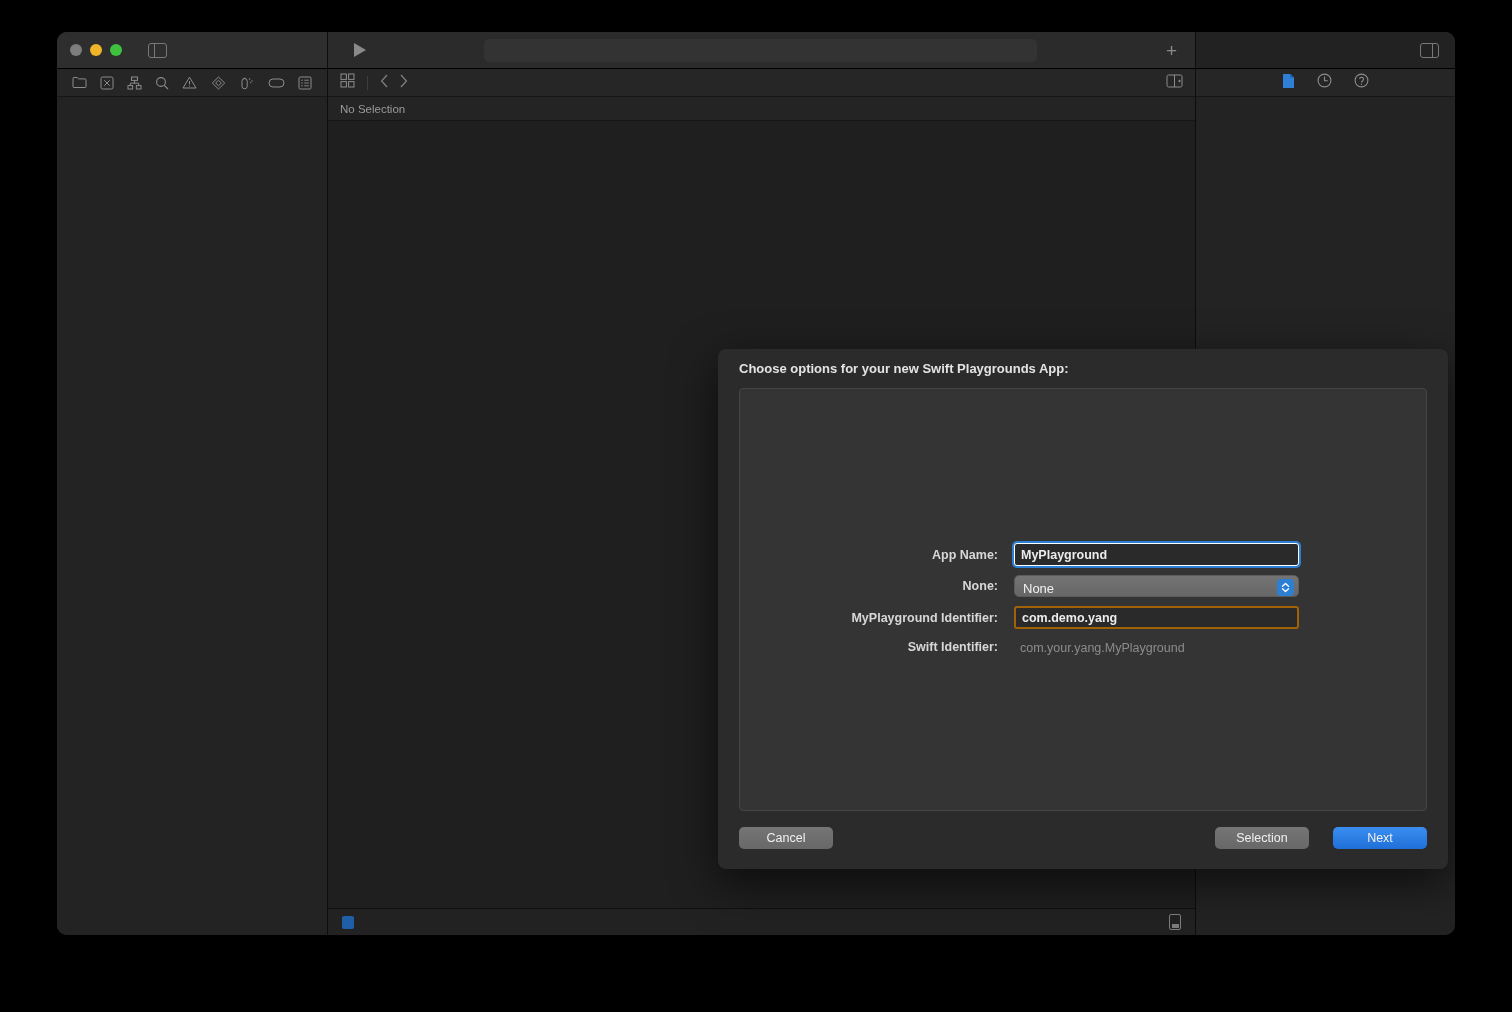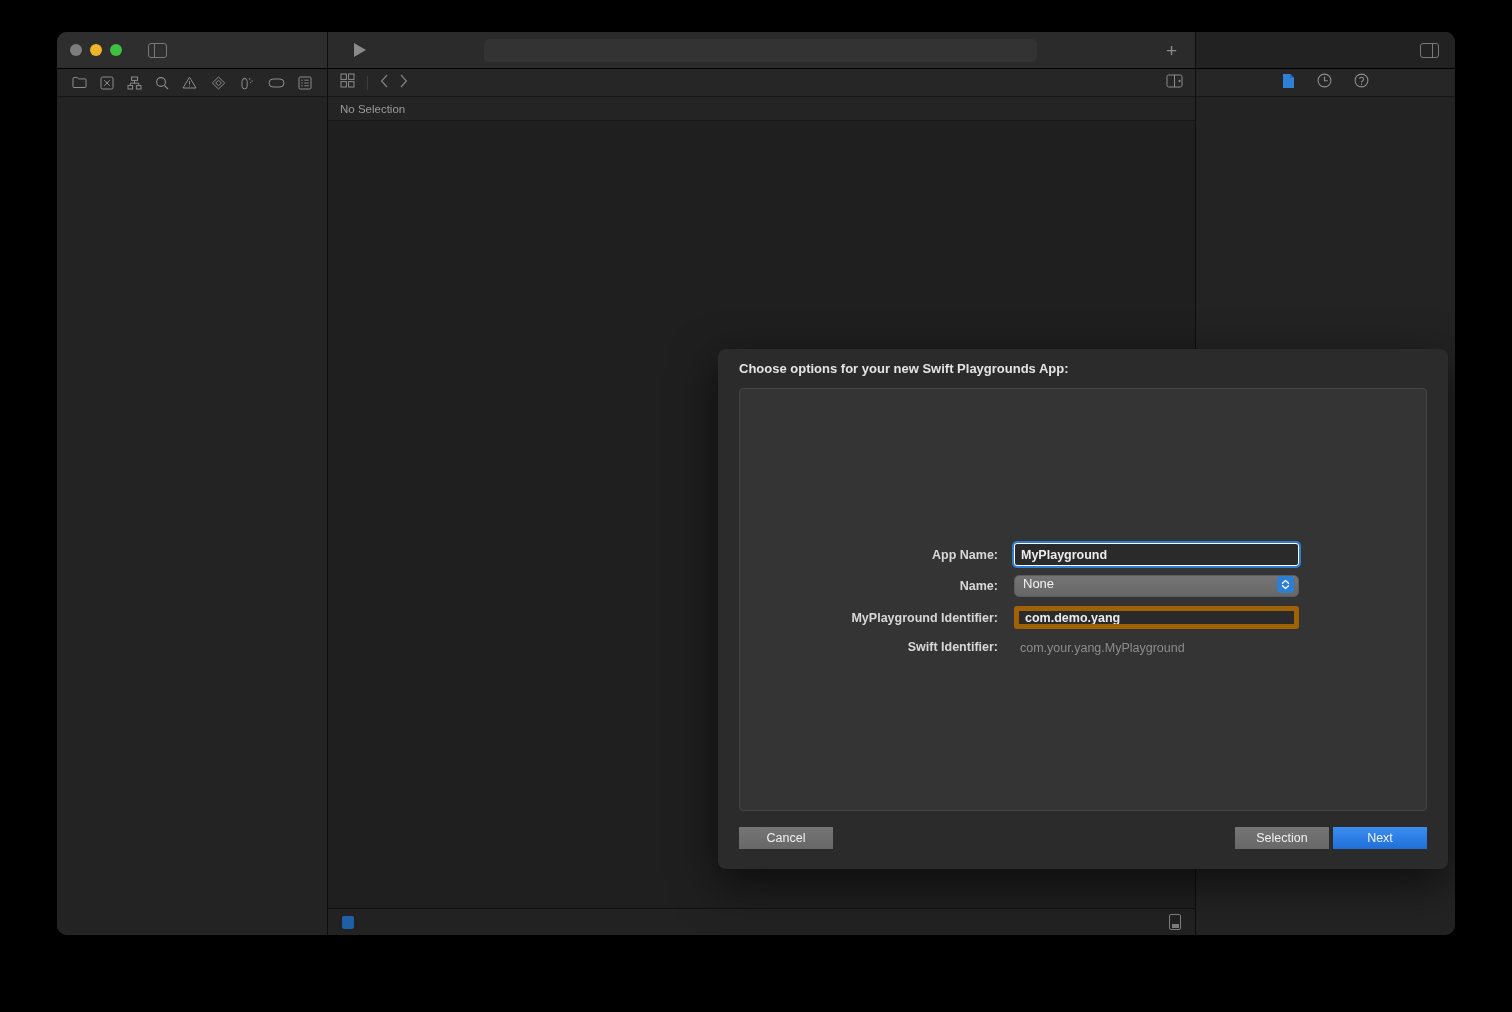--- a/index.html
+++ b/index.html
@@ -247,41 +247,41 @@
     text-align: right;
     font-size: 12.5px;
     font-weight: bold;
     color: #d8d8d8;
   }
   .field { width: 285px; }
   .text-input {
     width: 100%;
     height: 23px;
     background: #2a2a2a;
-    border: 5px solid #a16207;
+    border: 2px solid #a16207;
     border-radius: 3px;
     color: #ececec;
     font-size: 12.5px;
     font-weight: bold;
     font-family: "Liberation Sans", sans-serif;
     padding: 0 6px;
     outline: none;
   }
   .text-input.focused {
     border: 1px solid #ffffff;
     box-shadow: 0 0 0 2px #2d7fd4;
   }
   .popup {
     width: 100%;
     height: 22px;
     background: linear-gradient(#747474, #676767);
     border: 1px solid #5c5c5c;
     border-radius: 5px;
     display: flex;
-    align-items: flex-start;
+    align-items: flex-end;
     padding: 0 4px 0 8px;
     position: relative;
   }
   .popup-label {
     font-size: 13px;
     color: #f2f2f2;
     flex: 1;
   }
   .popup-arrows {
     width: 17px; height: 17px;
@@ -297,32 +297,32 @@
     padding-left: 6px;
   }
   .sheet-buttons {
     margin-top: 16px;
     display: flex;
     align-items: center;
   }
   .btn {
     height: 22px;
     min-width: 94px;
-    border-radius: 0;
+    border-radius: 5px;
     border: none;
     font-size: 12.5px;
     font-family: "Liberation Sans", sans-serif;
     color: #f0f0f0;
     background: linear-gradient(#757575, #686868);
     cursor: pointer;
     padding: 0 12px;
   }
   .btn.primary { background: linear-gradient(#3b8ef0, #1f6fd8); }
   .btn-spacer { flex: 1; }
-  .btn + .btn { margin-left: 4px; }
+  .btn + .btn { margin-left: 24px; }
 </style>
 </head>
 <body>
 
 <div id="xcode-window">
 
   <div class="titlebar">
     <div class="tb-left">
       <div class="traffic">
         <div class="dot close"></div>
@@ -453,21 +453,21 @@
               <div class="form">
 
                 <div class="form-row">
                   <div class="form-label">App Name:</div>
                   <div class="field">
                     <input class="text-input focused" type="text" value="MyPlayground" style="">
                   </div>
                 </div>
 
                 <div class="form-row">
-                  <div class="form-label">Name:</div>
+                  <div class="form-label">None:</div>
                   <div class="field">
                     <div class="popup">
                       <span class="popup-label">None</span>
                       <span class="popup-arrows">
                         <svg width="9" height="11" viewBox="0 0 9 11">
                             <path d="M1.5 4.2L4.5 1.4l3 2.8" fill="none" stroke="#ffffff" stroke-width="1.3" stroke-linecap="round" stroke-linejoin="round"></path>
                             <path d="M1.5 6.8l3 2.8 3-2.8" fill="none" stroke="#ffffff" stroke-width="1.3" stroke-linecap="round" stroke-linejoin="round"></path>
                           </svg>
                       </span>
                     </div>

